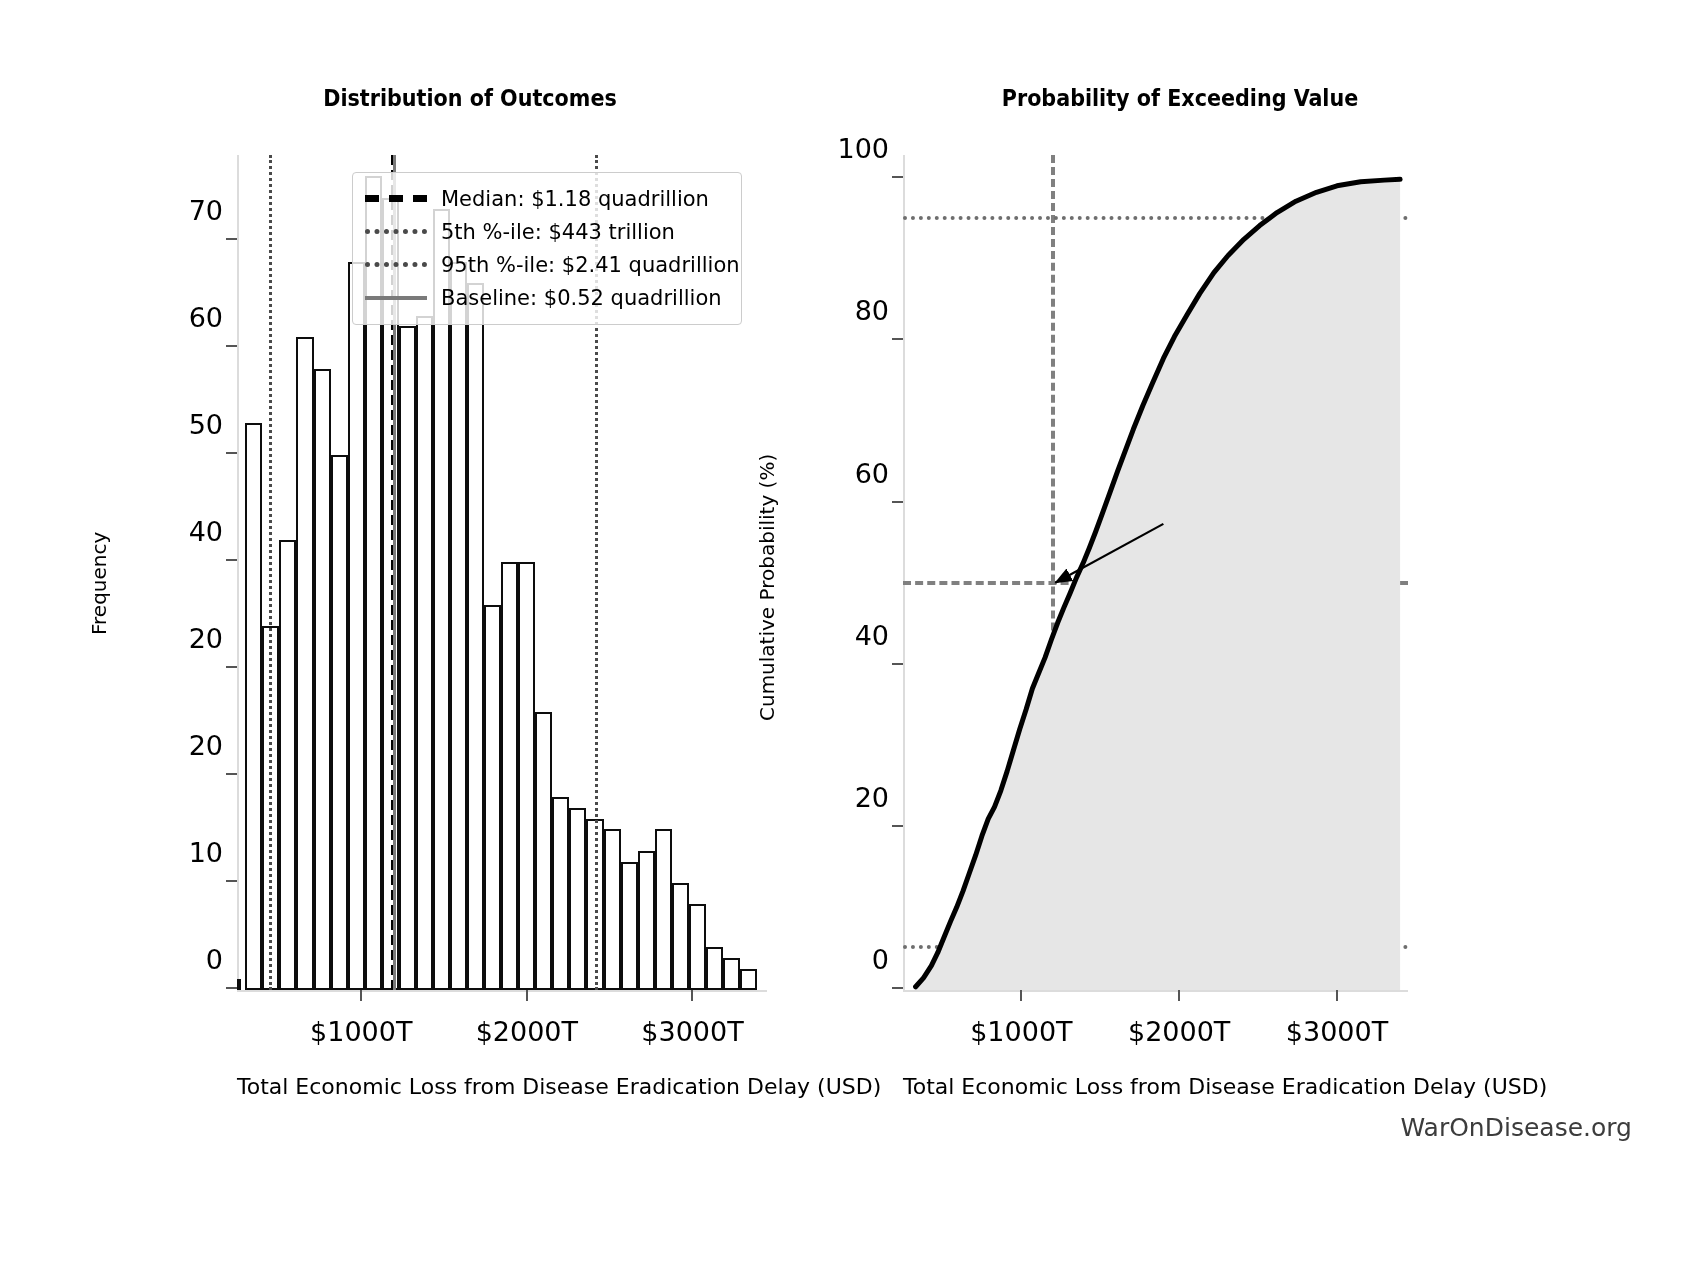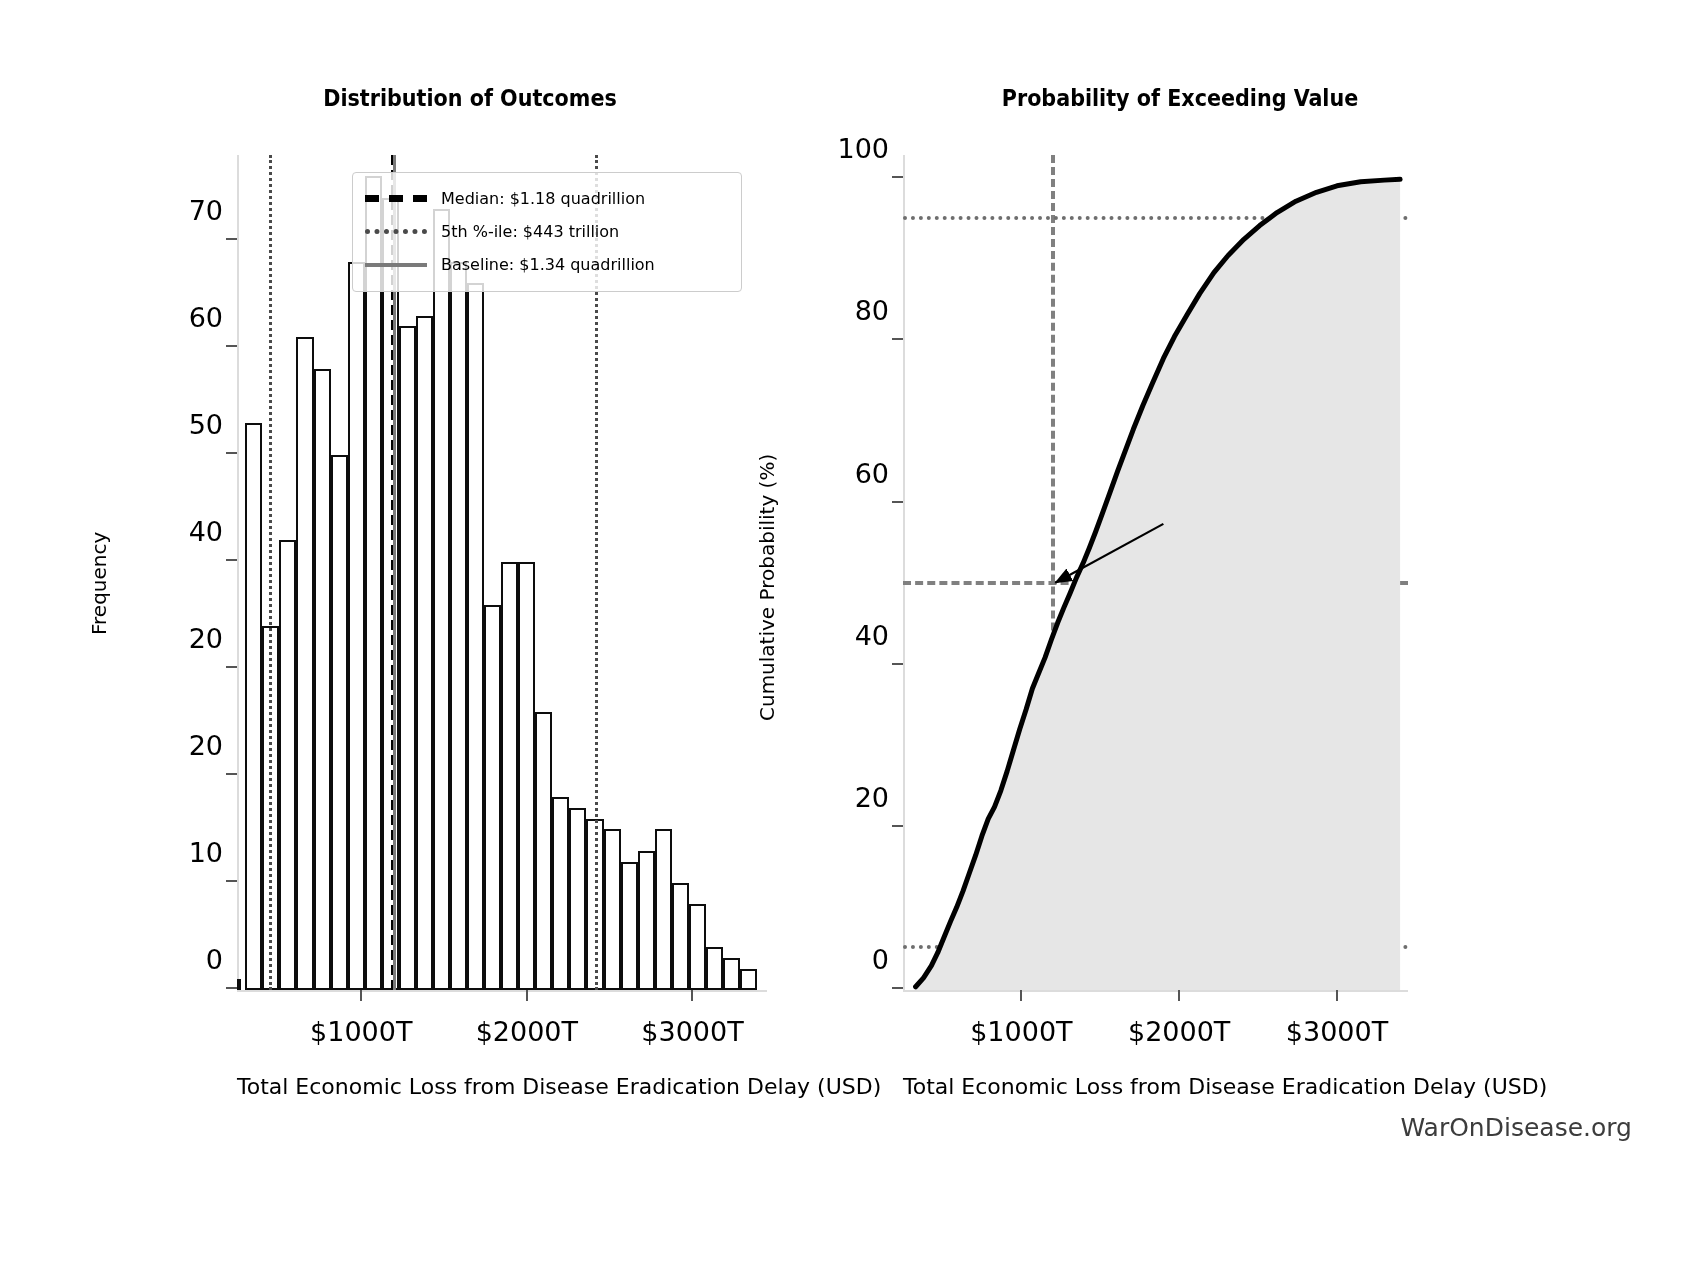--- a/index.html
+++ b/index.html
@@ -48,21 +48,21 @@
   #legend{
     position:absolute;left:352px;top:172px;width:390px;
     border:1px solid #cccccc;border-radius:4px;background:rgba(255,255,255,.82);
     padding:9px 12px 10px 12px;box-sizing:border-box;
   }
   .leg-row{display:flex;align-items:center;height:33px;}
   .leg-key{width:62px;height:0;margin-right:14px;flex:0 0 62px;}
   .k-dash{border-top:7px dashed #000;}
   .k-dot{border-top:5px dotted #4a4a4a;}
   .k-solid{border-top:4px solid #7a7a7a;}
-  .leg-lbl{font-size:16px;white-space:nowrap;}
+  .leg-lbl{font-size:21px;white-space:nowrap;}
 
   
   #ax-right{left:903px;top:155px;width:505px;height:835px;}
   #cdf-svg{position:absolute;left:0;top:0;width:100%;height:100%;overflow:visible;}
   .hline{position:absolute;left:0;width:100%;}
   .hline.dash{border-top:4px dashed #808080;}
   .hline.dot{border-top:4px dotted #6e6e6e;}
   .vline.vdash{border-left:4px dashed #808080;}
   #annot{position:absolute;left:185px;top:282px;font-size:22px;line-height:1.28;white-space:pre;}
 
@@ -155,22 +155,26 @@
   <div id="legend">
     <div class="leg-row">
       <span class="leg-key k-dash"></span>
       <span class="leg-lbl">Median: $1.18 quadrillion</span>
     </div>
     <div class="leg-row">
       <span class="leg-key k-dot"></span>
       <span class="leg-lbl">5th %-ile: $443 trillion</span>
     </div>
     <div class="leg-row">
+      <span class="leg-key k-dot"></span>
+      <span class="leg-lbl">95th %-ile: $2.41 quadrillion</span>
+    </div>
+    <div class="leg-row">
       <span class="leg-key k-solid"></span>
-      <span class="leg-lbl">Baseline: $1.34 quadrillion</span>
+      <span class="leg-lbl">Baseline: $0.52 quadrillion</span>
     </div>
   </div>
 
   <div class="axes" id="ax-right">
     <div class="spine-l"></div>
     <div class="spine-b"></div>
 
     <div id="cdf-yticks">
         <div class="ytick-lbl" style="bottom:0px">0</div>
         <div class="ytick-mark" style="bottom:0px"></div>

